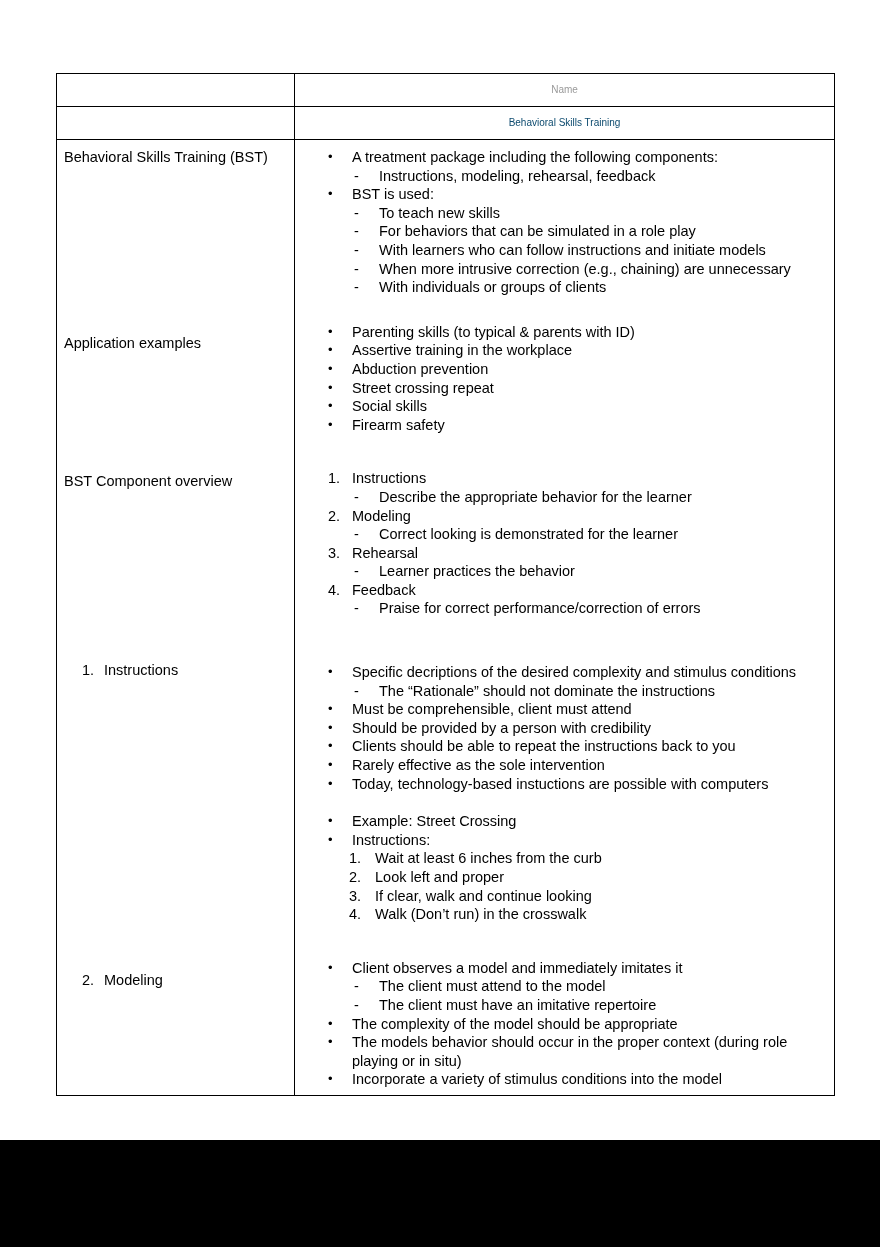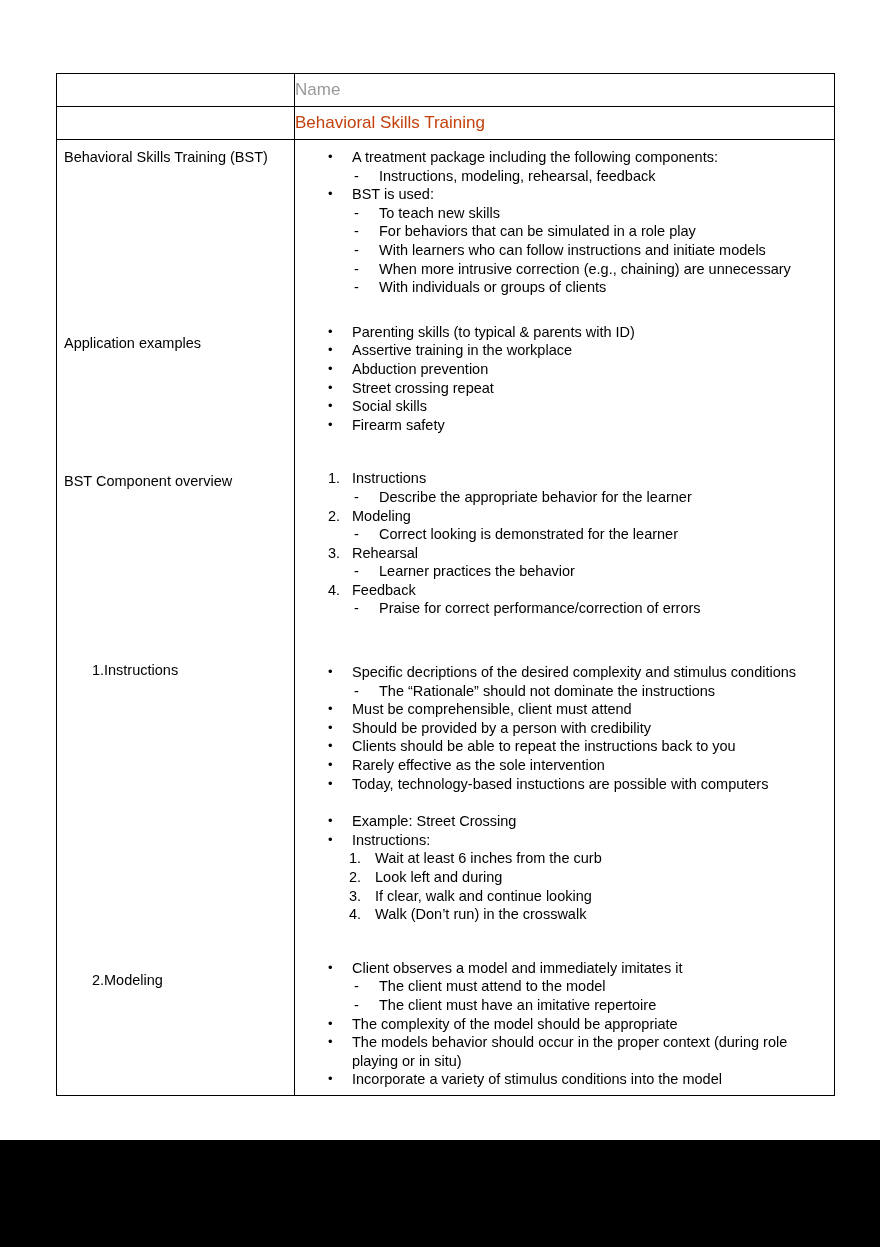--- a/index.html
+++ b/index.html
@@ -40,42 +40,41 @@
     padding: 0;
   }
   col.c-label { width: 238px; }
   col.c-body  { width: 540px; }
 
   
   .hdr-cell {
     height: 32px;
   }
   .hdr-right {
-    text-align: left;
-    font-size: 17px;
+    text-align: center;
+    font-size: 10px;
     line-height: 32px;
     padding-right: 7px;
     white-space: nowrap;
   }
   .hdr-name   { color: #9a9a9a; }
-  .hdr-title  { color: #c2410c; }
+  .hdr-title  { color: #0c4a6e; }
 
   
   .label-cell, .body-cell {
     padding: 0;
     position: relative;
     height: 940px;
   }
 
   
   .label-stack {
     position: relative;
     height: 940px;
     font-size: 14.5px;
-    text-align: right;
   }
   .lbl {
     position: absolute;
     left: 7px;
     white-space: nowrap;
     line-height: 18px;
   }
   .lbl.num {
     left: 25px;
   }
@@ -340,21 +339,21 @@
               <li class="item bullet">
                 <span class="mark">•</span>
                 <span>Instructions:</span>
               </li>
               <li class="subnum">
                 <span class="mark">1.</span>
                 <span>Wait at least 6 inches from the curb</span>
               </li>
               <li class="subnum">
                 <span class="mark">2.</span>
-                <span>Look left and during</span>
+                <span>Look left and proper</span>
               </li>
               <li class="subnum">
                 <span class="mark">3.</span>
                 <span>If clear, walk and continue looking</span>
               </li>
               <li class="subnum">
                 <span class="mark">4.</span>
                 <span>Walk (Don’t run) in the crosswalk</span>
               </li>
             </ul>

